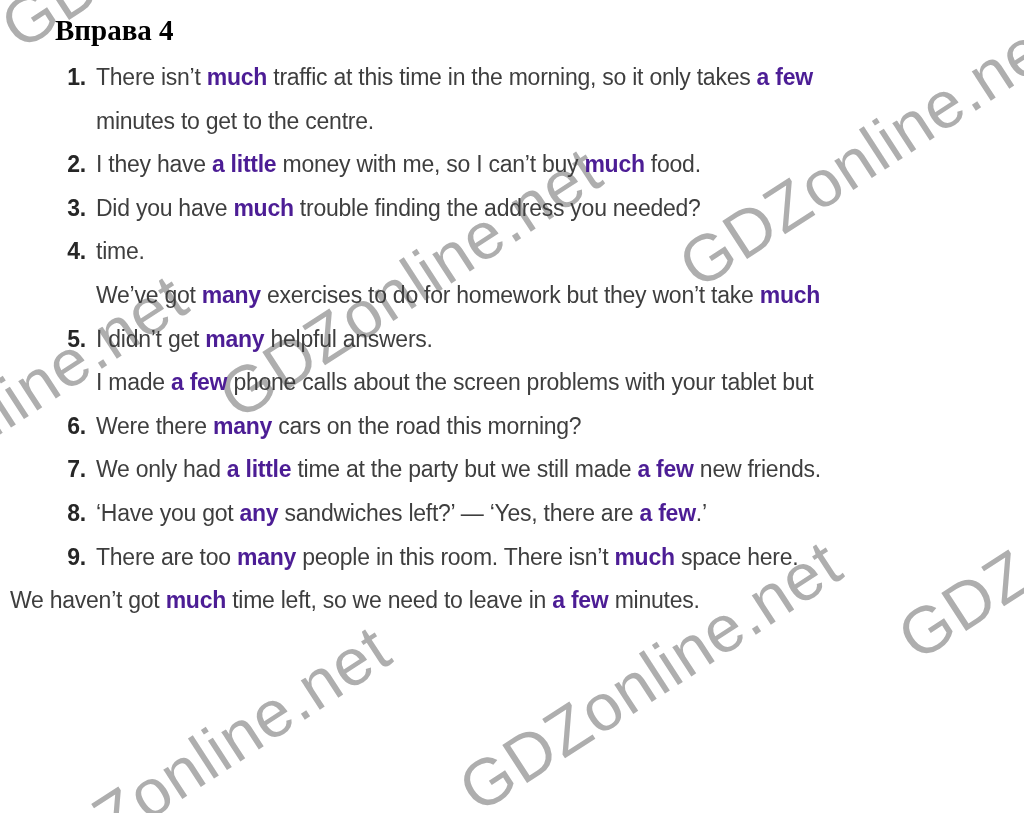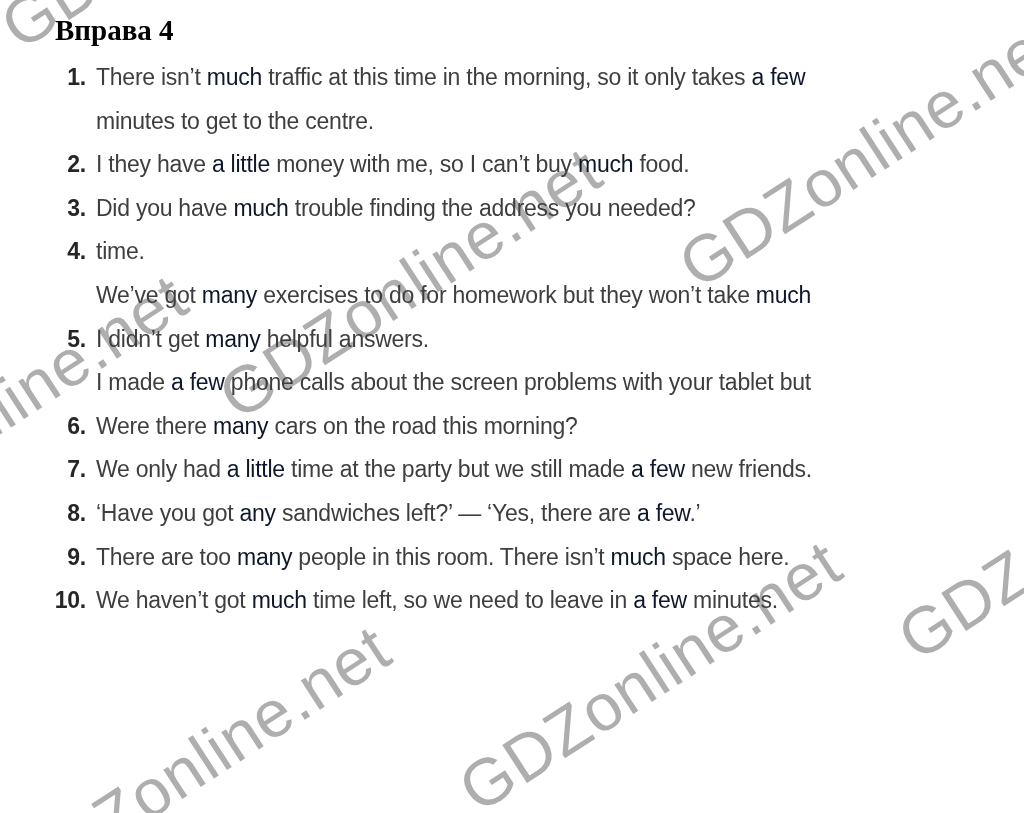--- a/index.html
+++ b/index.html
@@ -27,21 +27,21 @@
   .num {
     flex:none; width:86px; text-align:right;
     font-weight:bold; font-size:23px; line-height:43.6px;
     letter-spacing:-0.25px; color:#262626;
   }
   .body { margin-left:10px; flex:1; }
   .line {
     font-size:23px; line-height:43.6px; letter-spacing:-0.25px;
     color:#3e3e3e; white-space:nowrap;
   }
-  .line b { font-weight:normal; color:#0f172a; }
+  .line b { font-weight:bold; color:#4c1d95; }
 </style>
 </head>
 <body>
 
 <div class="page">
   <div class="wm-layer">
       <div class="wm" style="left: 26px; top: -6px; color: rgb(154, 154, 154); transform: rotate(-33deg);">GDZonline.net</div>
       <div class="wm" style="left: 704px; top: 233px; color: rgb(154, 154, 154); transform: rotate(-33deg);">GDZonline.net</div>
       <div class="wm" style="left: 244px; top: 364px; color: rgb(154, 154, 154); transform: rotate(-33deg);">GDZonline.net</div>
       <div class="wm" style="left: -170px; top: 491px; color: rgb(154, 154, 154); transform: rotate(-33deg);">GDZonline.net</div>
@@ -103,20 +103,19 @@
             <div class="line"><span>‘Have you got </span><b>any</b><span> sandwiches left?’ — ‘Yes, there are </span><b>a few</b><span>.’</span></div>
           </div>
         </div>
         <div class="item">
           <div class="num">9.</div>
           <div class="body">
             <div class="line"><span>There are too </span><b>many</b><span> people in this room. There isn’t </span><b>much</b><span> space here.</span></div>
           </div>
         </div>
         <div class="item">
-          <div class="num">10.</div>
           <div class="body">
             <div class="line"><span>We haven’t got </span><b>much</b><span> time left, so we need to leave in </span><b>a few</b><span> minutes.</span></div>
           </div>
         </div>
       </div>
   </div>
 </div>
 
 </body></html>

